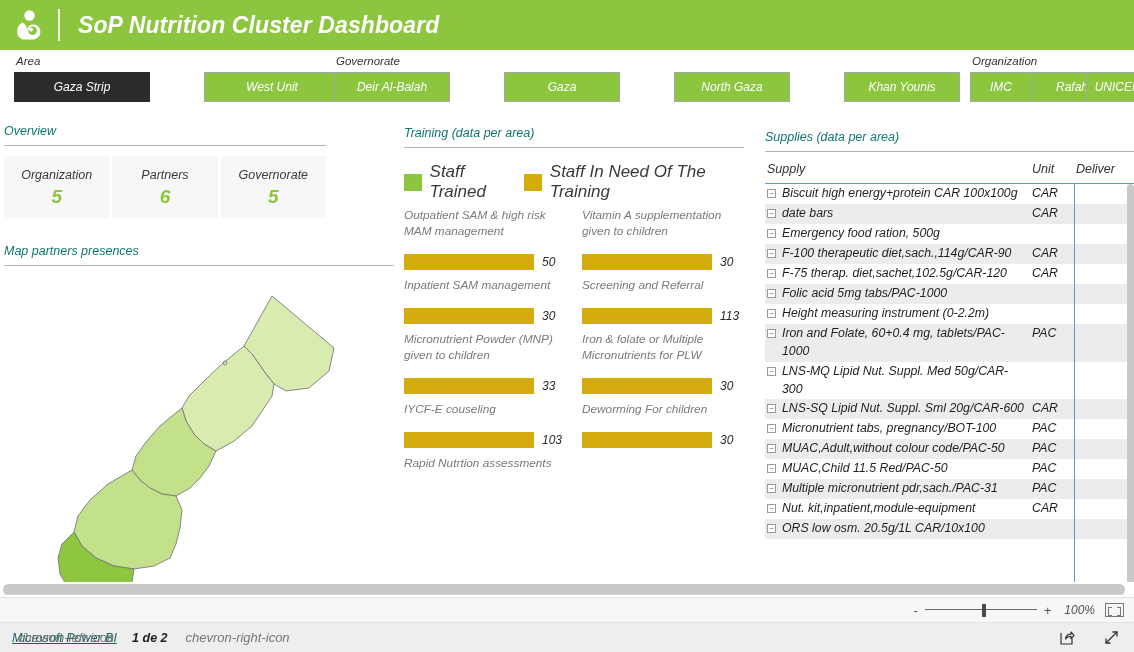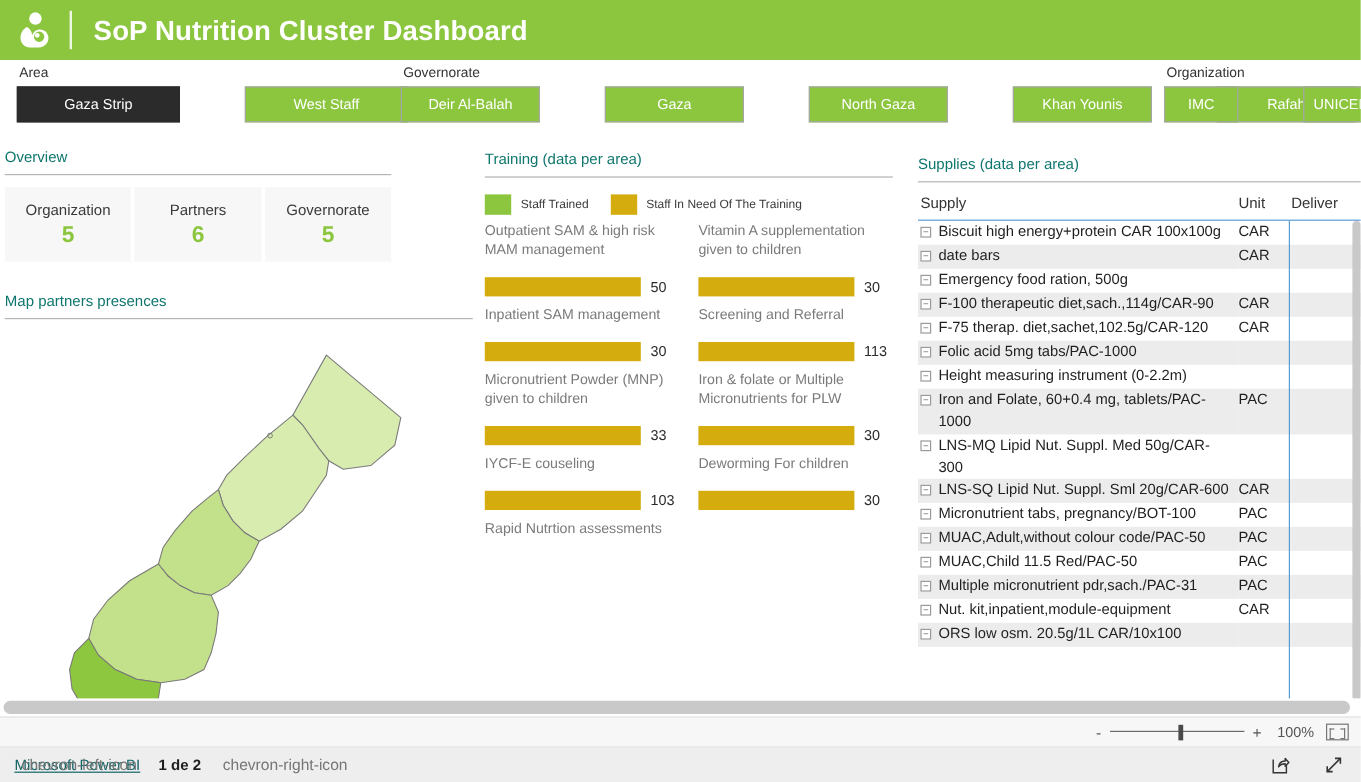--- a/index.html
+++ b/index.html
@@ -2,21 +2,21 @@
 <html><head>
 <meta charset="utf-8">
 <style>
   * { box-sizing: border-box; margin: 0; padding: 0; }
   html, body {
     width: 1134px; height: 652px;
     font-family: "Liberation Sans", sans-serif;
     background: #ffffff;
     overflow: hidden;
   }
-  #app { position: relative; width: 1134px; height: 652px; background:#fff; }
+  #app { position: relative; width: 1134px; height: 652px; background:#fff;font-style:italic; }
 
   
   .header {
     position: absolute; left: 0; top: 0; width: 1134px; height: 50px;
     background: #8CC63F; display: flex; align-items: center;
   }
   .logo-wrap { width: 58px; display: flex; align-items: center; justify-content: center; }
   .logo-svg { display:block; }
   .logo-divider { width: 2px; height: 32px; background: rgba(255,255,255,0.85); }
   .header-title {
@@ -59,21 +59,21 @@
   .kpi-value { font-size: 19px; color:#8CC63F; font-weight: bold; }
 
   
   .mapsec { position:absolute; left:4px; top:244px; width:390px; }
   .map-canvas { position:relative; width:390px; height:330px; overflow:hidden; }
 
   
   .training { position:absolute; left:404px; top:126px; width:340px; }
   .legend { display:flex; align-items:center; margin-top: 14px; }
   .legend-swatch { width: 22px; height: 17px; }
-  .legend-text { font-size: 10px; color:#3a3a3a; margin-left: 8px; margin-right: 18px; text-align: center; }
+  .legend-text { font-size: 17px; color:#3a3a3a; margin-left: 8px; margin-right: 18px; }
   .bar-grid { display:grid; grid-template-columns: 1fr 1fr; column-gap: 16px; margin-top: 6px; }
   .bar-cell { margin-bottom: 8px; }
   .bar-cap { font-size: 11.8px; color:#7a7a7a; line-height: 1.32; min-height: 32px; }
   .bar-line { display:flex; align-items:center; margin-top: 14px; }
   .bar-track { height: 16px; flex: 1; background: transparent; }
   .bar-fill { height: 16px; background:#D4AC0D; }
   .bar-val { font-size: 12px; color:#2b2b2b; margin-left: 8px; min-width: 24px; }
 
   
   .supplies { position:absolute; left:765px; top:130px; width:369px; }
@@ -155,21 +155,21 @@
     <div class="logo-divider"></div>
     <div class="header-title">SoP Nutrition Cluster Dashboard</div>
   </div>
 
   <div class="slicers">
 
     <div class="slicer-group" style="left:14px; top:5px;">
       <div class="slicer-label">Area</div>
       <div class="chips">
         <div class="chip area selected">Gaza Strip</div>
-        <div class="chip area">West Staff</div>
+        <div class="chip area">West Unit</div>
       </div>
     </div>
 
     <div class="slicer-group" style="left:334px; top:5px;">
       <div class="slicer-label">Governorate</div>
       <div class="chips">
         <div class="chip gov">Deir Al-Balah</div>
         <div class="chip gov">Gaza</div>
         <div class="chip gov">North Gaza</div>
         <div class="chip gov">Khan Younis</div>

